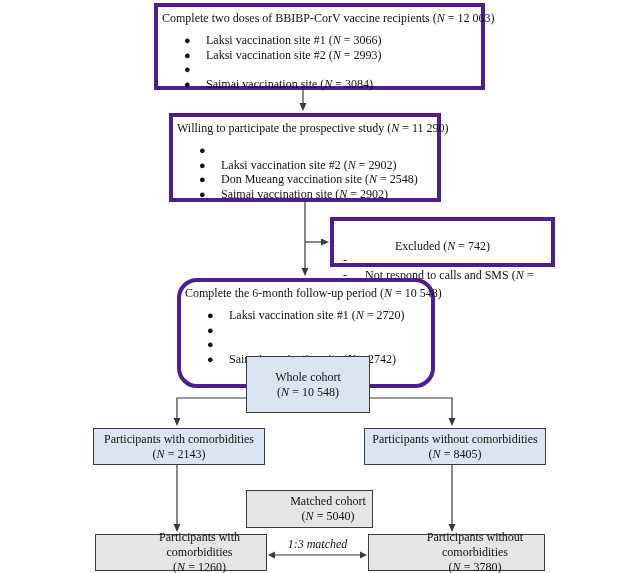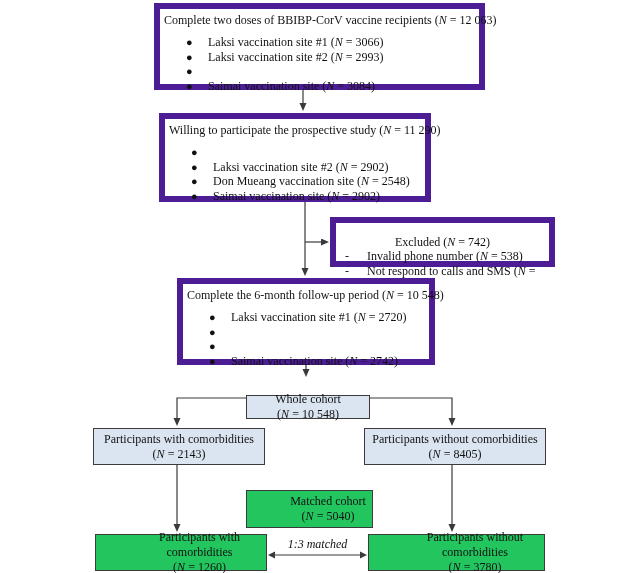--- a/index.html
+++ b/index.html
@@ -3,24 +3,24 @@
 <meta charset="utf-8">
 <style>
   html,body{margin:0;padding:0;background:#fff;}
   .canvas{
     position:relative;width:640px;height:573px;background:#fff;overflow:hidden;
     font-family:"Liberation Serif","DejaVu Serif",serif;color:#111;
   }
   svg.connectors{position:absolute;left:0;top:0;width:640px;height:573px;}
   .ln{stroke:#3a3a3a;stroke-width:1.2;fill:none;}
   .ah{fill:#3a3a3a;stroke:none;}
-  .box{position:absolute;box-sizing:border-box;background:#fff;border:6px solid #4c1d95;font-size:12px;}
+  .box{position:absolute;box-sizing:border-box;background:#fff;border:4px solid #4c1d95;font-size:12px;}
   .box.tinted{border:1px solid #3b3b3b;}
   .blue{background:#dbe5f1;}
-  .yellow{background:#22c55e;padding-left:37px;}
+  .yellow{background:#e5e5e5;padding-left:37px;}
   .title{margin:4px 4px 0 4px;text-align:center;white-space:nowrap;line-height:14px;}
   ul.items{list-style:none;margin:8px 0 0 0;padding:0;}
   ul.items li{display:flex;line-height:14.6px;}
   ul.items .mk{flex:0 0 auto;text-align:center;}
   ul.bullet-list{padding-left:24px;}
   ul.bullet-list .mk{width:22px;text-align:left;padding-left:2px;font-size:11px;}
   ul.dash-list{margin-top:0;padding-left:7px;}
   ul.dash-list .mk{width:22px;text-align:left;padding-left:2px;}
   .center-box{display:flex;flex-direction:column;justify-content:center;align-items:center;text-align:center;line-height:15px;}
   .float-label{position:absolute;font-size:12px;text-align:center;line-height:14px;font-style:italic;}
@@ -64,21 +64,21 @@
         <li>
           <span class="mk">●</span>
         </li>
         <li>
           <span class="mk">●</span>
           <span class="tx">Saimai vaccination site (<i>N</i> = 3084)</span>
         </li>
       </ul>
   </div>
 
-  <div class="box" style="left:159px;top:113px;width:272px;height:89px;">
+  <div class="box" style="left:169px;top:113px;width:272px;height:89px;">
     <div class="title">Willing to participate the prospective study (<i>N</i> = 11 290)</div>
     <ul class="items bullet-list">
         <li>
           <span class="mk">●</span>
         </li>
         <li>
           <span class="mk">●</span>
           <span class="tx">Laksi vaccination site #2 (<i>N</i> = 2902)</span>
         </li>
         <li>
@@ -86,54 +86,53 @@
           <span class="tx">Don Mueang vaccination site (<i>N</i> = 2548)</span>
         </li>
         <li>
           <span class="mk">●</span>
           <span class="tx">Saimai vaccination site (<i>N</i> = 2902)</span>
         </li>
       </ul>
   </div>
 
   <div class="box" style="left:330px;top:217px;width:225px;height:50px;">
-    <div class="title" style="margin-top:12px;">Excluded (<i>N</i> = 742)</div>
+    <div class="title" style="margin-top:18px;">Excluded (<i>N</i> = 742)</div>
     <ul class="items dash-list">
         <li>
           <span class="mk">-</span>
-          <span class="tx">Invalid phone number (<i>N</i> = 538)</span>
         </li>
         <li>
           <span class="mk">-</span>
           <span class="tx">Not respond to calls and SMS (<i>N</i> = 204)</span>
         </li>
       </ul>
   </div>
 
-  <div class="box" style="left:177px;top:278px;width:258px;height:87px;">
+  <div class="box" style="left:177px;top:278px;width:258px;height:110px;border-radius:20px;">
     <div class="title">Complete the 6-month follow-up period (<i>N</i> = 10 548)</div>
     <ul class="items bullet-list">
         <li>
           <span class="mk">●</span>
           <span class="tx">Laksi vaccination site #1 (<i>N</i> = 2720)</span>
         </li>
         <li>
           <span class="mk">●</span>
         </li>
         <li>
           <span class="mk">●</span>
         </li>
         <li>
           <span class="mk">●</span>
           <span class="tx">Saimai vaccination site (<i>N</i> = 2742)</span>
         </li>
       </ul>
   </div>
 
-  <div class="box tinted blue center-box" style="left:246px;top:395px;width:124px;height:24px;">
+  <div class="box tinted blue center-box" style="left:246px;top:356px;width:124px;height:57px;">
     <div>Whole cohort</div>
     <div>(<i>N</i> = 10 548)</div>
   </div>
 
   <div class="box tinted blue center-box" style="left:93px;top:428px;width:172px;height:37px;">
     <div>Participants with comorbidities</div>
     <div>(<i>N</i> = 2143)</div>
   </div>
 
   <div class="box tinted blue center-box" style="left:364px;top:428px;width:182px;height:37px;">

